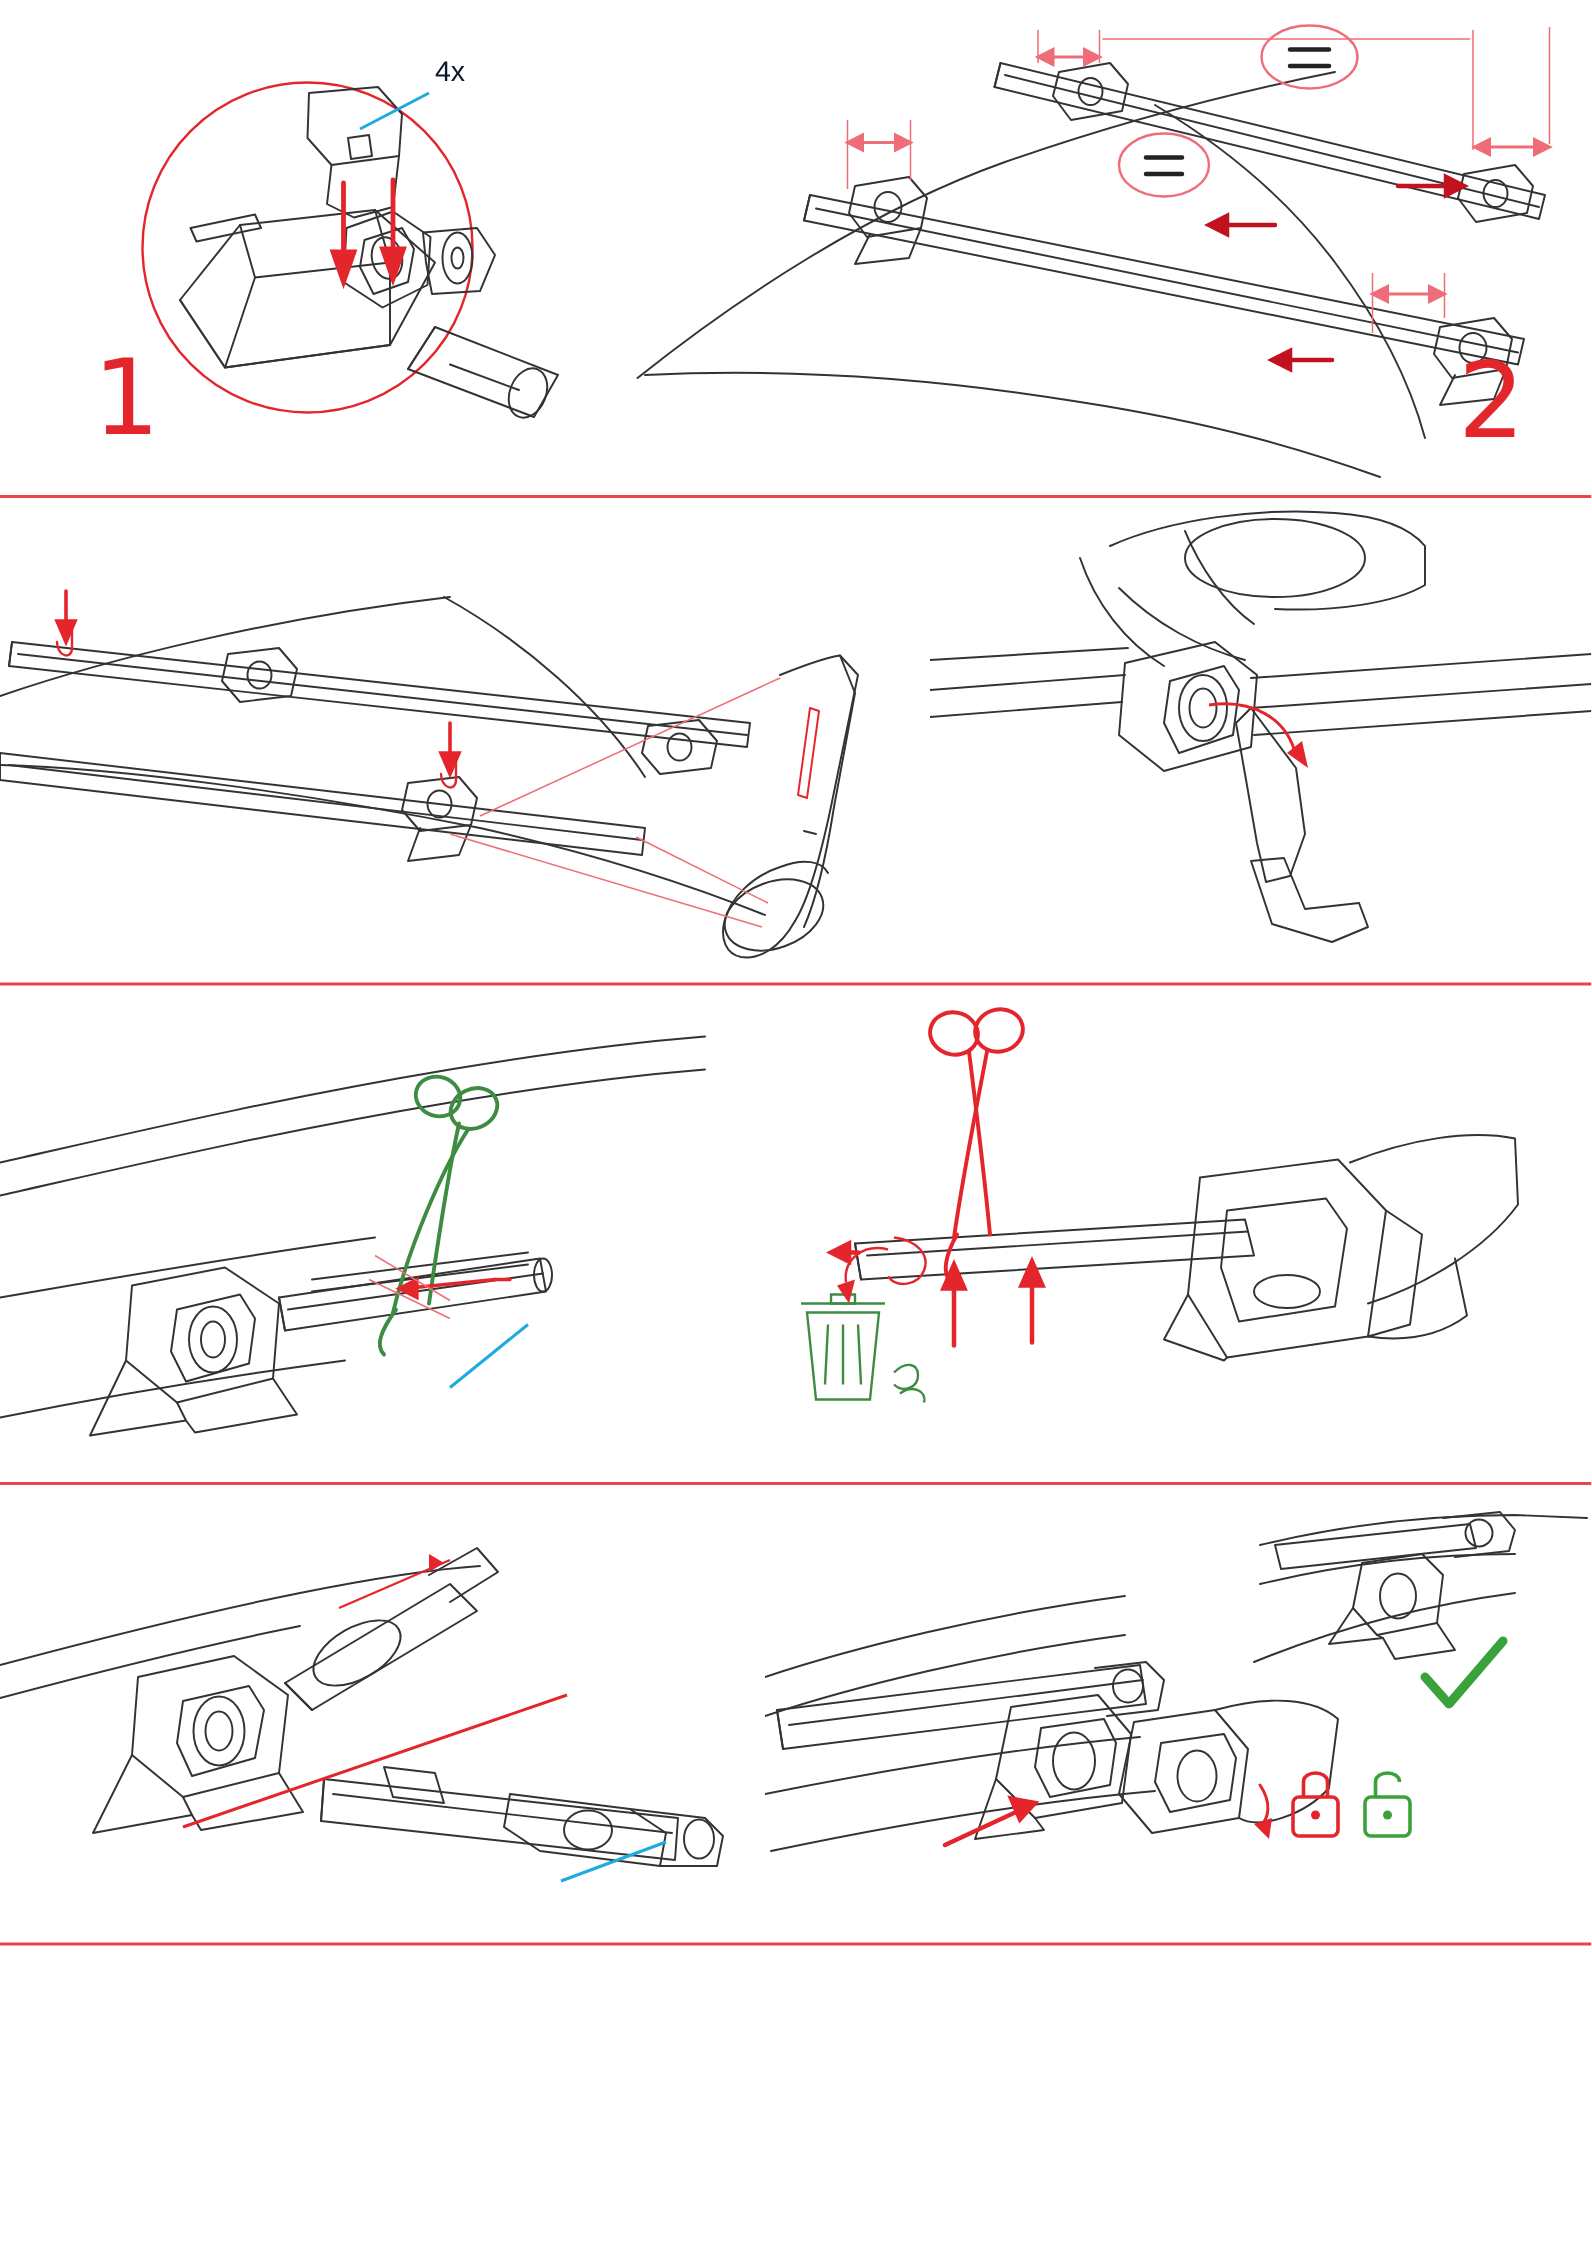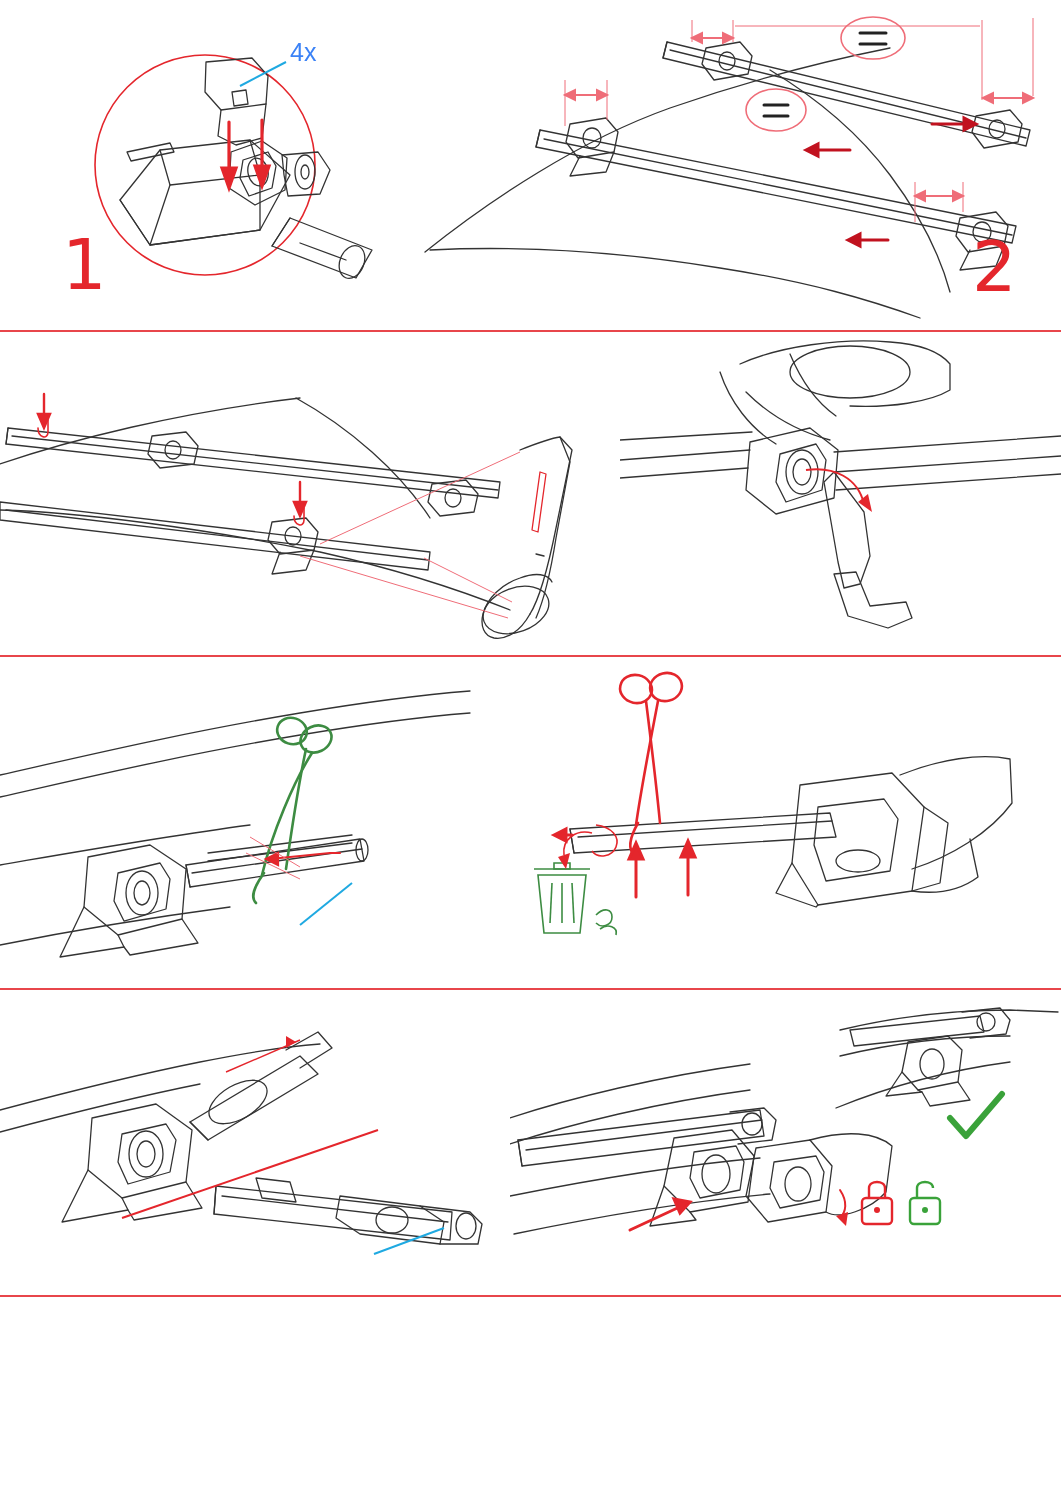--- a/index.html
+++ b/index.html
@@ -24,22 +24,22 @@
     font-size:70px;
     font-weight:400;
     color:#e4262c;
     line-height:1;
     letter-spacing:0;
   }
 
   .badge{
     position:absolute;
     font-family:"Liberation Sans", sans-serif;
-    font-size:25px;
-    color:#3b82f6;
+    font-size:19px;
+    color:#0f172a;
   }
 
   
   .footer{position:absolute;left:0;top:1300px;width:1061px;height:200px;}
   svg{display:block;}
 </style>
 </head>
 <body>
 
 <div class="sheet">

